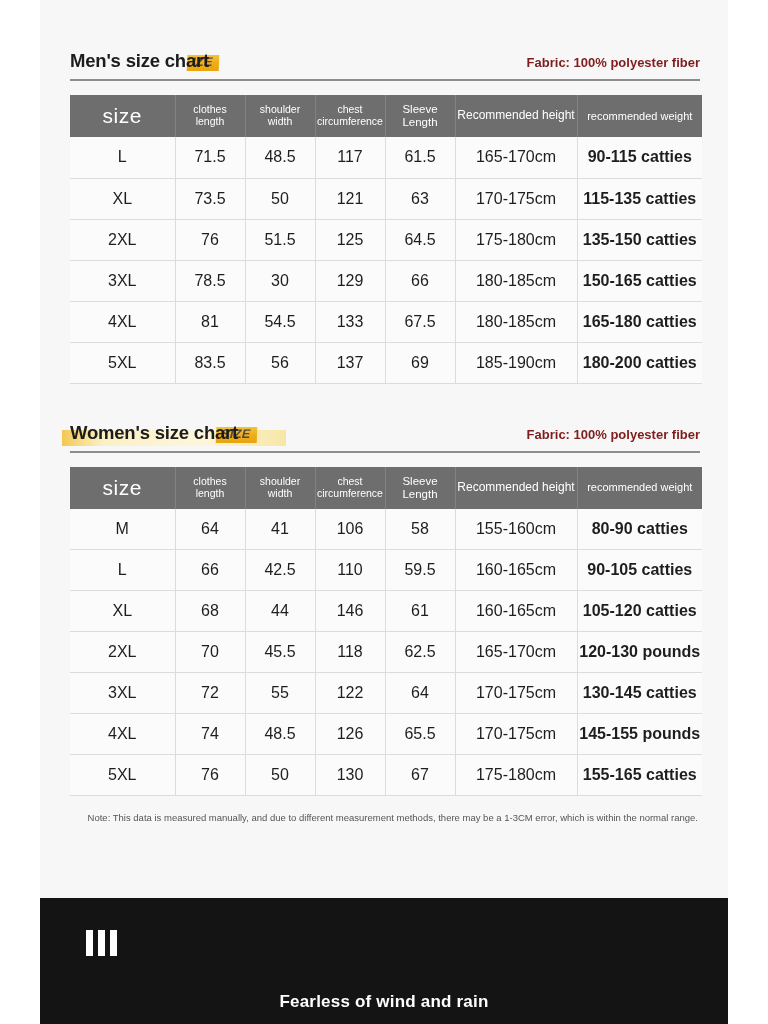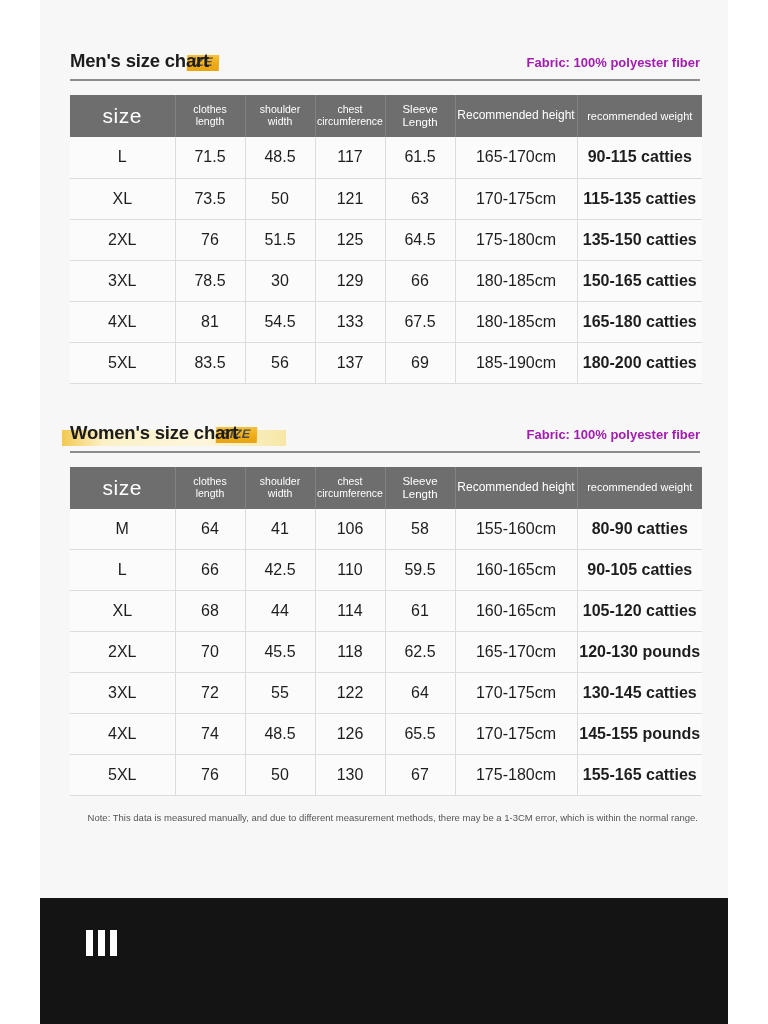--- a/index.html
+++ b/index.html
@@ -81,21 +81,21 @@
     bottom: -2px;
     width: 224px;
     height: 16px;
     background: linear-gradient(90deg, #f3c64a 0%, #fbf0c2 18%, #fdf6da 62%, #f7e6a2 100%);
     opacity: 0.95;
   }
 
   .fabric {
     font-size: 13px;
     font-weight: bold;
-    color: #a21caf;
+    color: #7f1d1d;
     white-space: nowrap;
     padding-bottom: 2px;
   }
 
   .rule {
     height: 2px;
     background: #8d8d8d;
     margin: 7px 28px 0 30px;
   }
 
@@ -329,21 +329,21 @@
             <td class="c-num">42.5</td>
             <td class="c-num">110</td>
             <td class="c-num">59.5</td>
             <td class="c-height">160-165cm</td>
             <td class="c-weight">90-105 catties</td>
           </tr>
           <tr>
             <td class="c-size">XL</td>
             <td class="c-num">68</td>
             <td class="c-num">44</td>
-            <td class="c-num">114</td>
+            <td class="c-num">146</td>
             <td class="c-num">61</td>
             <td class="c-height">160-165cm</td>
             <td class="c-weight">105-120 catties</td>
           </tr>
           <tr>
             <td class="c-size">2XL</td>
             <td class="c-num">70</td>
             <td class="c-num">45.5</td>
             <td class="c-num">118</td>
             <td class="c-num">62.5</td>
@@ -383,15 +383,16 @@
 
     <div class="note">Note: This data is measured manually, and due to different measurement methods, there may be a 1-3CM error, which is within the normal range.</div>
   </div>
 
   <div class="banner">
     <div class="logo-bars">
       <i></i>
       <i></i>
       <i></i>
     </div>
+    <div class="banner-text">Fearless of wind and rain</div>
   </div>
 
 </div>
 
 </body></html>

